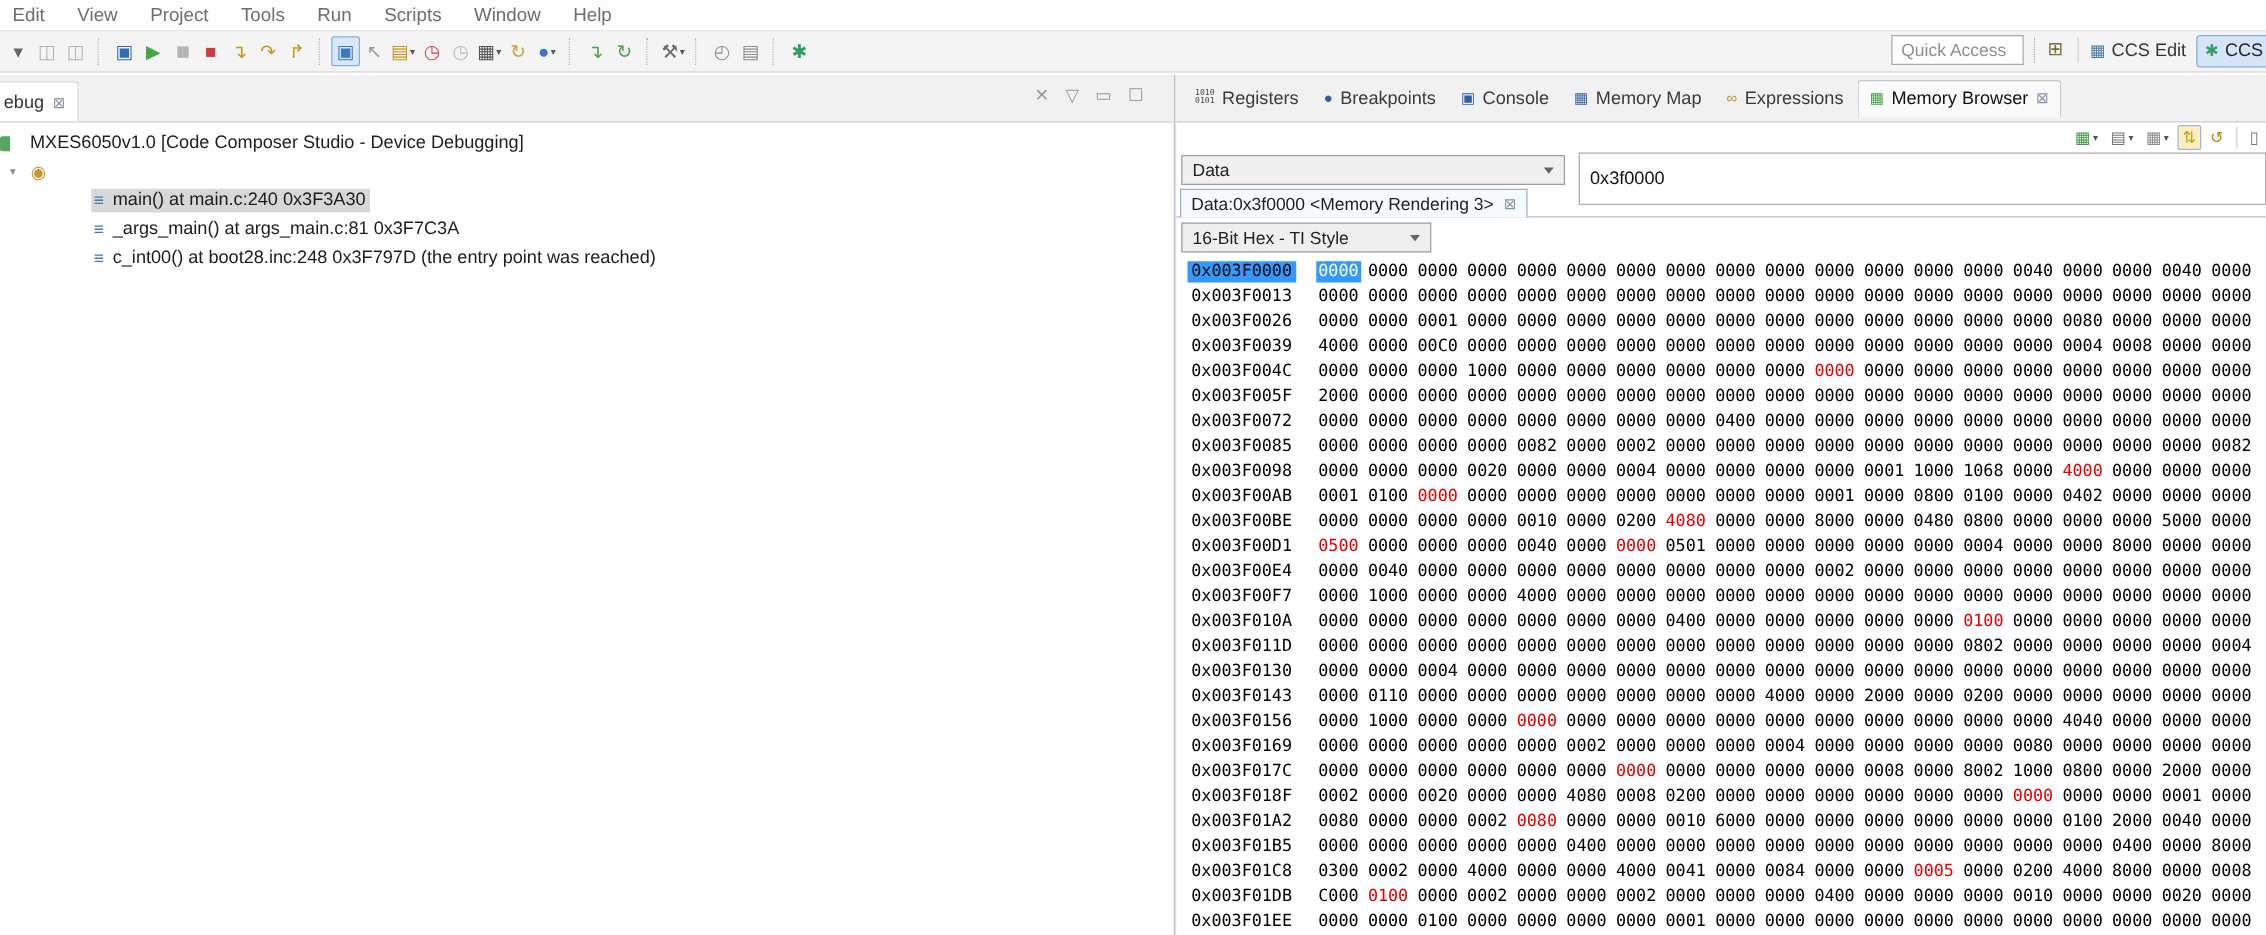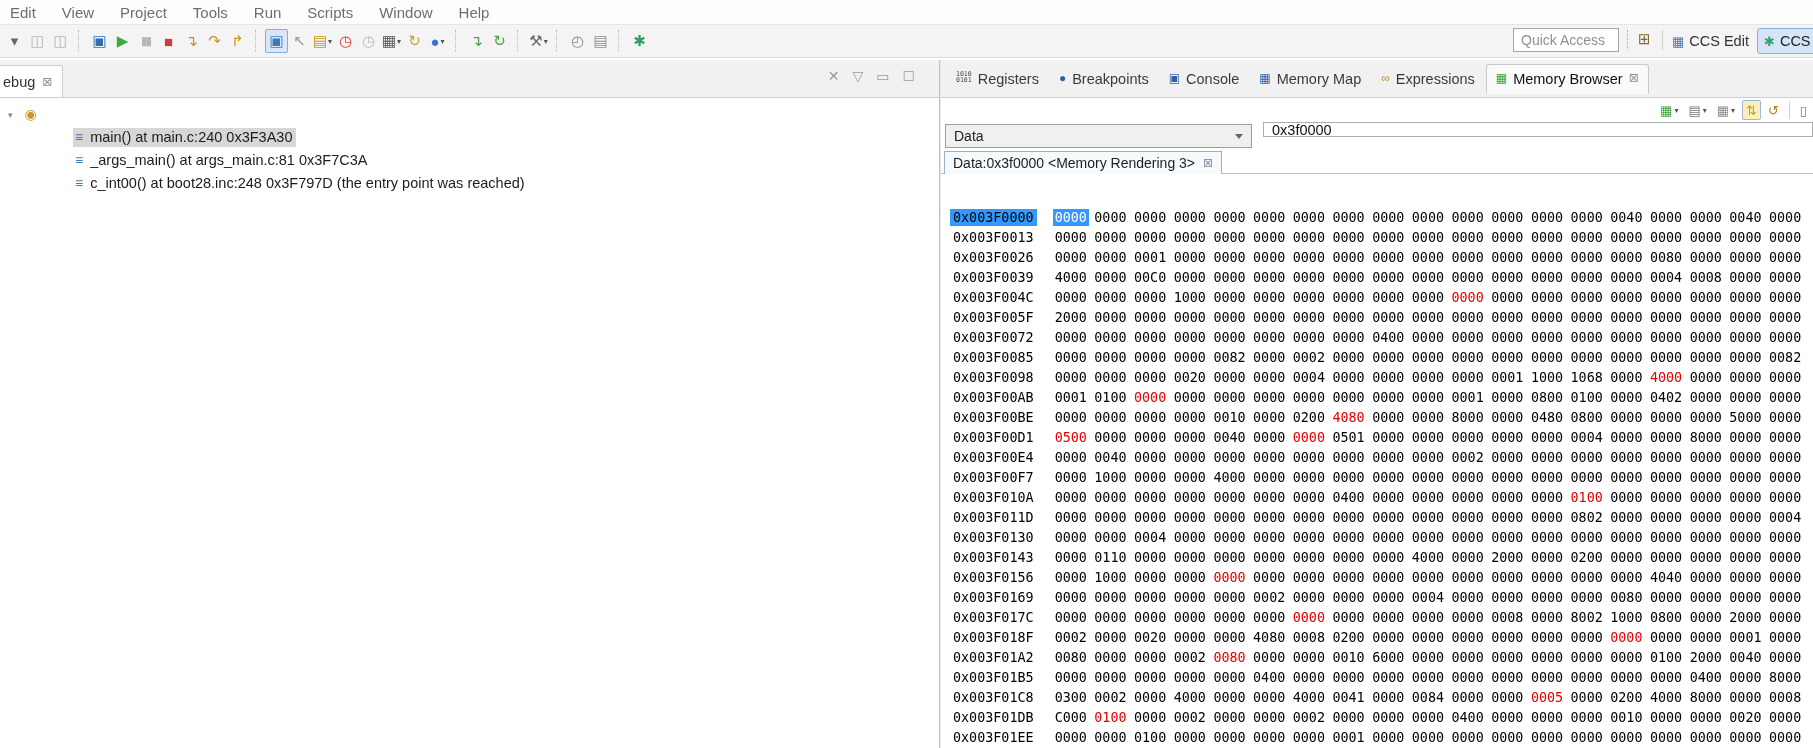--- a/index.html
+++ b/index.html
@@ -82,21 +82,21 @@
   .mvi .dd { font-size:8px; color:#555; }
   .mv-sep { height:18px; border-left:1px solid #d0d0d0; margin:0 3px; }
 
   .controls-row { position:absolute; left:0; right:0; top:62px; height:28px; }
   .space-select { position:absolute; left:4px; top:2px; width:307px; height:24px;
                   background:#f0f0f0; border:1px solid #9d9d9d; display:flex;
                   align-items:center; justify-content:space-between; padding:11px 8px;
                   font-size:14px; color:#222; }
   .chev { width:0; height:0; border-left:4px solid transparent; border-right:4px solid transparent;
           border-top:5px solid #666; }
-  .addr-input { position:absolute; left:322px; top:0; right:0; height:15px;
+  .addr-input { position:absolute; left:322px; top:0; right:0; height:42px;
                 border:1px solid #adadad; font-size:14.5px; color:#111; padding:0 8px;
                 font-family:"Liberation Sans",sans-serif; background:#fff; }
 
   .rendering-row { position:absolute; left:0; right:0; top:91px; height:23px;
                    border-bottom:1px solid #b9bfc9; }
   .rend-tab { position:absolute; left:3px; top:0; height:23px; background:#f6fafd;
               border:1px solid #9fb0c4; border-bottom:none; display:flex; align-items:center;
               gap:8px; padding:0 8px; font-size:14px; color:#1e1e1e; }
 
   .format-row { position:absolute; left:0; right:0; top:116px; height:28px; }
@@ -236,20 +236,26 @@
         <span class="tab-close">⊠</span>
       </div>
       <div class="dbg-tools" id="dbg-tools">
           <span>✕</span>
           <span>▽</span>
           <span>▭</span>
           <span>☐</span>
         </div>
     </div>
     <div class="debug-content" id="dbg-tree">
+        <div class="trow" style="padding-left: 0px;">
+          <span class="sliver"></span>
+          <span class="rowbox" style="margin-left: 14px;">
+            <span>MXES6050v1.0 [Code Composer Studio - Device Debugging]</span>
+          </span>
+        </div>
         <div class="trow">
           <span class="expander" style="margin-left: 8px;">▾</span>
           <span class="rowbox" style="margin-left: 10px;">
             <span class="ticon probe-icon">◉</span>
           </span>
         </div>
         <div class="trow">
           <span class="rowbox sel" style="margin-left: 73px;">
             <span class="ticon frame-icon">≡</span>
             <span>main() at main.c:240 0x3F3A30</span>
@@ -331,20 +337,26 @@
       <input class="addr-input" readonly="" value="0x3f0000" style="">
     </div>
 
     <div class="rendering-row">
       <div class="rend-tab">
         <span>Data:0x3f0000 &lt;Memory Rendering 3&gt;</span>
         <span class="tab-close">⊠</span>
       </div>
     </div>
 
+    <div class="format-row">
+      <div class="format-select">
+        <span>16-Bit Hex - TI Style</span>
+        <span class="chev"></span>
+      </div>
+    </div>
 
     <div class="memtable" id="memtable">
         <div class="mrow">
           <span class="maddr sel">0x003F0000</span>
           <span class="mword"><span class="wi sel">0000</span></span>
           <span class="mword"><span class="wi">0000</span></span>
           <span class="mword"><span class="wi">0000</span></span>
           <span class="mword"><span class="wi">0000</span></span>
           <span class="mword"><span class="wi">0000</span></span>
           <span class="mword"><span class="wi">0000</span></span>

